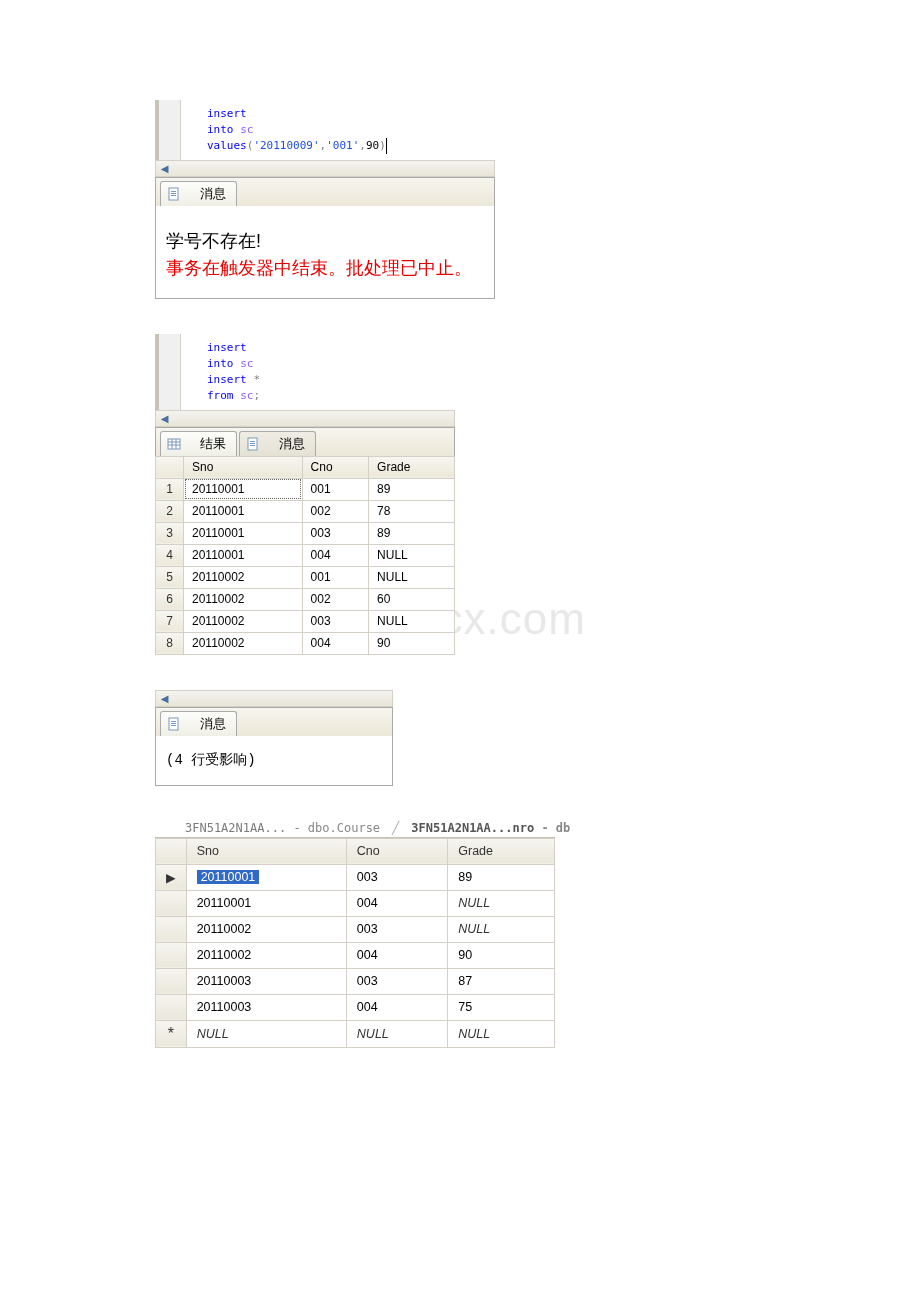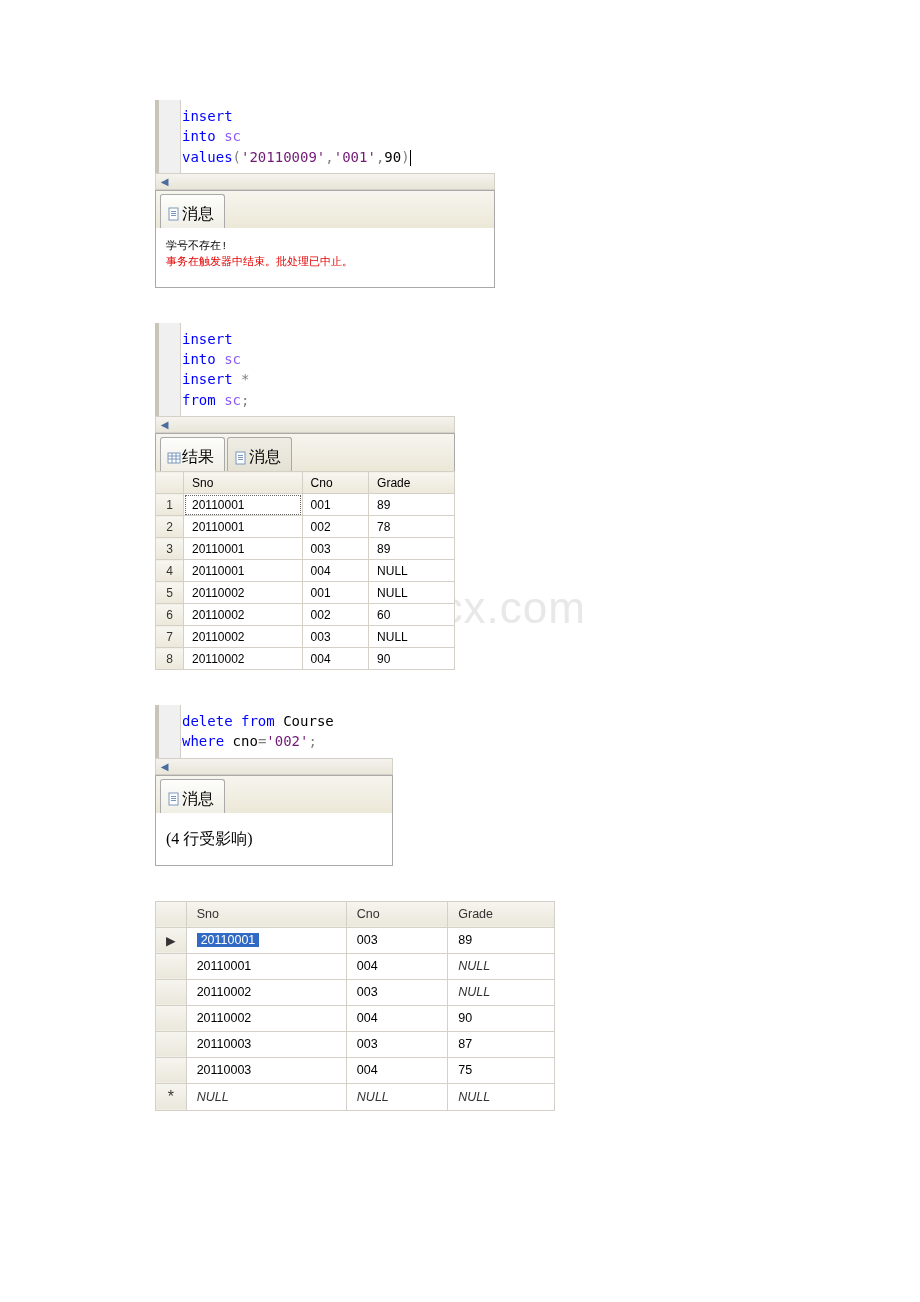--- a/index.html
+++ b/index.html
@@ -16,29 +16,29 @@
     .sql-editor {
       display: flex;
       border-left: 4px solid #c8c4b8;
     }
     .sql-gutter {
       width: 22px;
       background: #f0f0f0;
       border-right: 1px solid #d4d0c8;
     }
     .sql-code {
-      padding: 6px 1px;
+      padding: 6px 26px;
       font-family: Consolas, monospace;
-      font-size: 14px;
+      font-size: 11px;
       line-height: 1.45;
       background: #fff;
       flex: 1;
     }
     .kw { color: #0000ff; }
-    .str { color: #701a75; margin-top: 20px; }
+    .str { color: #1d4ed8; margin-top: 20px; }
     .op { color: #808080; }
     .num { color: #000; }
     .ident { color: #8b5cf6; }
     .cursor {
       display: inline-block;
       width: 1px;
       height: 16px;
       background: #000;
       vertical-align: middle;
     }
@@ -62,45 +62,45 @@
       background: linear-gradient(#f6f5ee, #ece8d8);
       border: 1px solid #a9a9a9;
       border-bottom: none;
       display: flex;
       padding: 3px 4px 0 4px;
       gap: 2px;
     }
     .tab {
       display: flex;
       align-items: center;
-      gap: 1px;
-      padding: 9px 10px 3px 6px;
+      gap: 19px;
+      padding: 3px 10px 3px 6px;
       background: linear-gradient(#fdfdfb, #f0efe6);
       border: 1px solid #a9a9a9;
       border-bottom: none;
       border-radius: 3px 3px 0 0;
-      font-size: 16px;
+      font-size: 13px;
       cursor: default;
     }
     .tab.inactive {
       background: linear-gradient(#efede4, #e4e1d4);
     }
     .tab-icon {
       width: 14px;
       height: 14px;
       display: inline-flex;
       align-items: center;
       justify-content: center;
     }
     .msg-body {
       border: 1px solid #a9a9a9;
       border-top: none;
-      padding: 10px 10px 16px 10px;
-      font-family: Liberation Mono, monospace;
-      font-size: 11px;
+      padding: 22px 10px 16px 10px;
+      font-family: Liberation Sans, sans-serif;
+      font-size: 18px;
       line-height: 1.5;
       background: #fff;
       min-height: 50px;
     }
     .msg-red { color: #e60000; }
     .msg-black { color: #000; }
     .result-grid {
       border: 1px solid #a9a9a9;
       border-top: none;
       background: #fff;
@@ -124,22 +124,22 @@
       width: 28px;
       color: #333;
     }
     .dotted-cell {
       outline: 1px dotted #666;
       outline-offset: -2px;
     }
     .grid-icon svg { display:block; }
     
     .third-msg {
-      font-family: Liberation Serif, serif;
-      font-size: 16px;
+      font-family: Liberation Mono, monospace;
+      font-size: 14px;
       padding: 14px 10px;
     }
     
     .bottom-tabs {
       display: flex;
       font-family: Consolas, monospace;
       font-size: 12px;
       color: #7a7a7a;
       border-bottom: 1px solid #c4c0b4;
       padding: 0 6px 2px 30px;
@@ -325,27 +325,20 @@
           <td class="rownum">8</td>
           <td>20110002</td>
           <td>004</td>
           <td>90</td>
         </tr>
       </tbody>
   </table>
 </div>
 
 <div class="panel" style="width:238px">
-  <div class="sql-editor">
-    <div class="sql-gutter"></div>
-    <div class="sql-code">
-      <div><span class="kw">delete</span> <span class="kw">from</span> <span>Course</span></div>
-      <div><span class="kw">where</span> <span>cno</span><span class="op">=</span><span class="str">'002'</span><span class="op">;</span></div>
-    </div>
-  </div>
   <div class="scroll-bar">
     <div class="scroll-arrow">◀</div>
   </div>
   <div class="tab-strip">
     <div class="tab">
       <span class="tab-icon">
         <svg width="14" height="14" viewBox="0 0 14 14">
             <rect x="2" y="1" width="9" height="12" fill="#fff" stroke="#7a98bd"></rect>
             <rect x="4" y="4" width="5" height="1" fill="#7a98bd"></rect>
             <rect x="4" y="6" width="5" height="1" fill="#7a98bd"></rect>
@@ -354,20 +347,31 @@
       </span>
       <span>消息</span>
     </div>
   </div>
   <div class="msg-body third-msg">
     <span>(4 行受影响)</span>
   </div>
 </div>
 
 <div class="panel" style="width:400px">
+  <div class="bottom-tabs">
+    <span class="tbl-tab">
+      <span>3FN51A2N1AA...</span>
+      <span class="dash">- dbo.Course</span>
+    </span>
+    <span style="color:#aaa">╱</span>
+    <span class="tbl-tab" style="font-weight:bold; color:#555">
+      <span>3FN51A2N1AA...nro</span>
+      <span class="dash">- db</span>
+    </span>
+  </div>
   <table class="data-table">
     <thead>
       <tr>
         <th class="row-header"></th>
         <th>Sno</th>
         <th>Cno</th>
         <th>Grade</th>
       </tr>
     </thead>
     <tbody id="p4-body">

